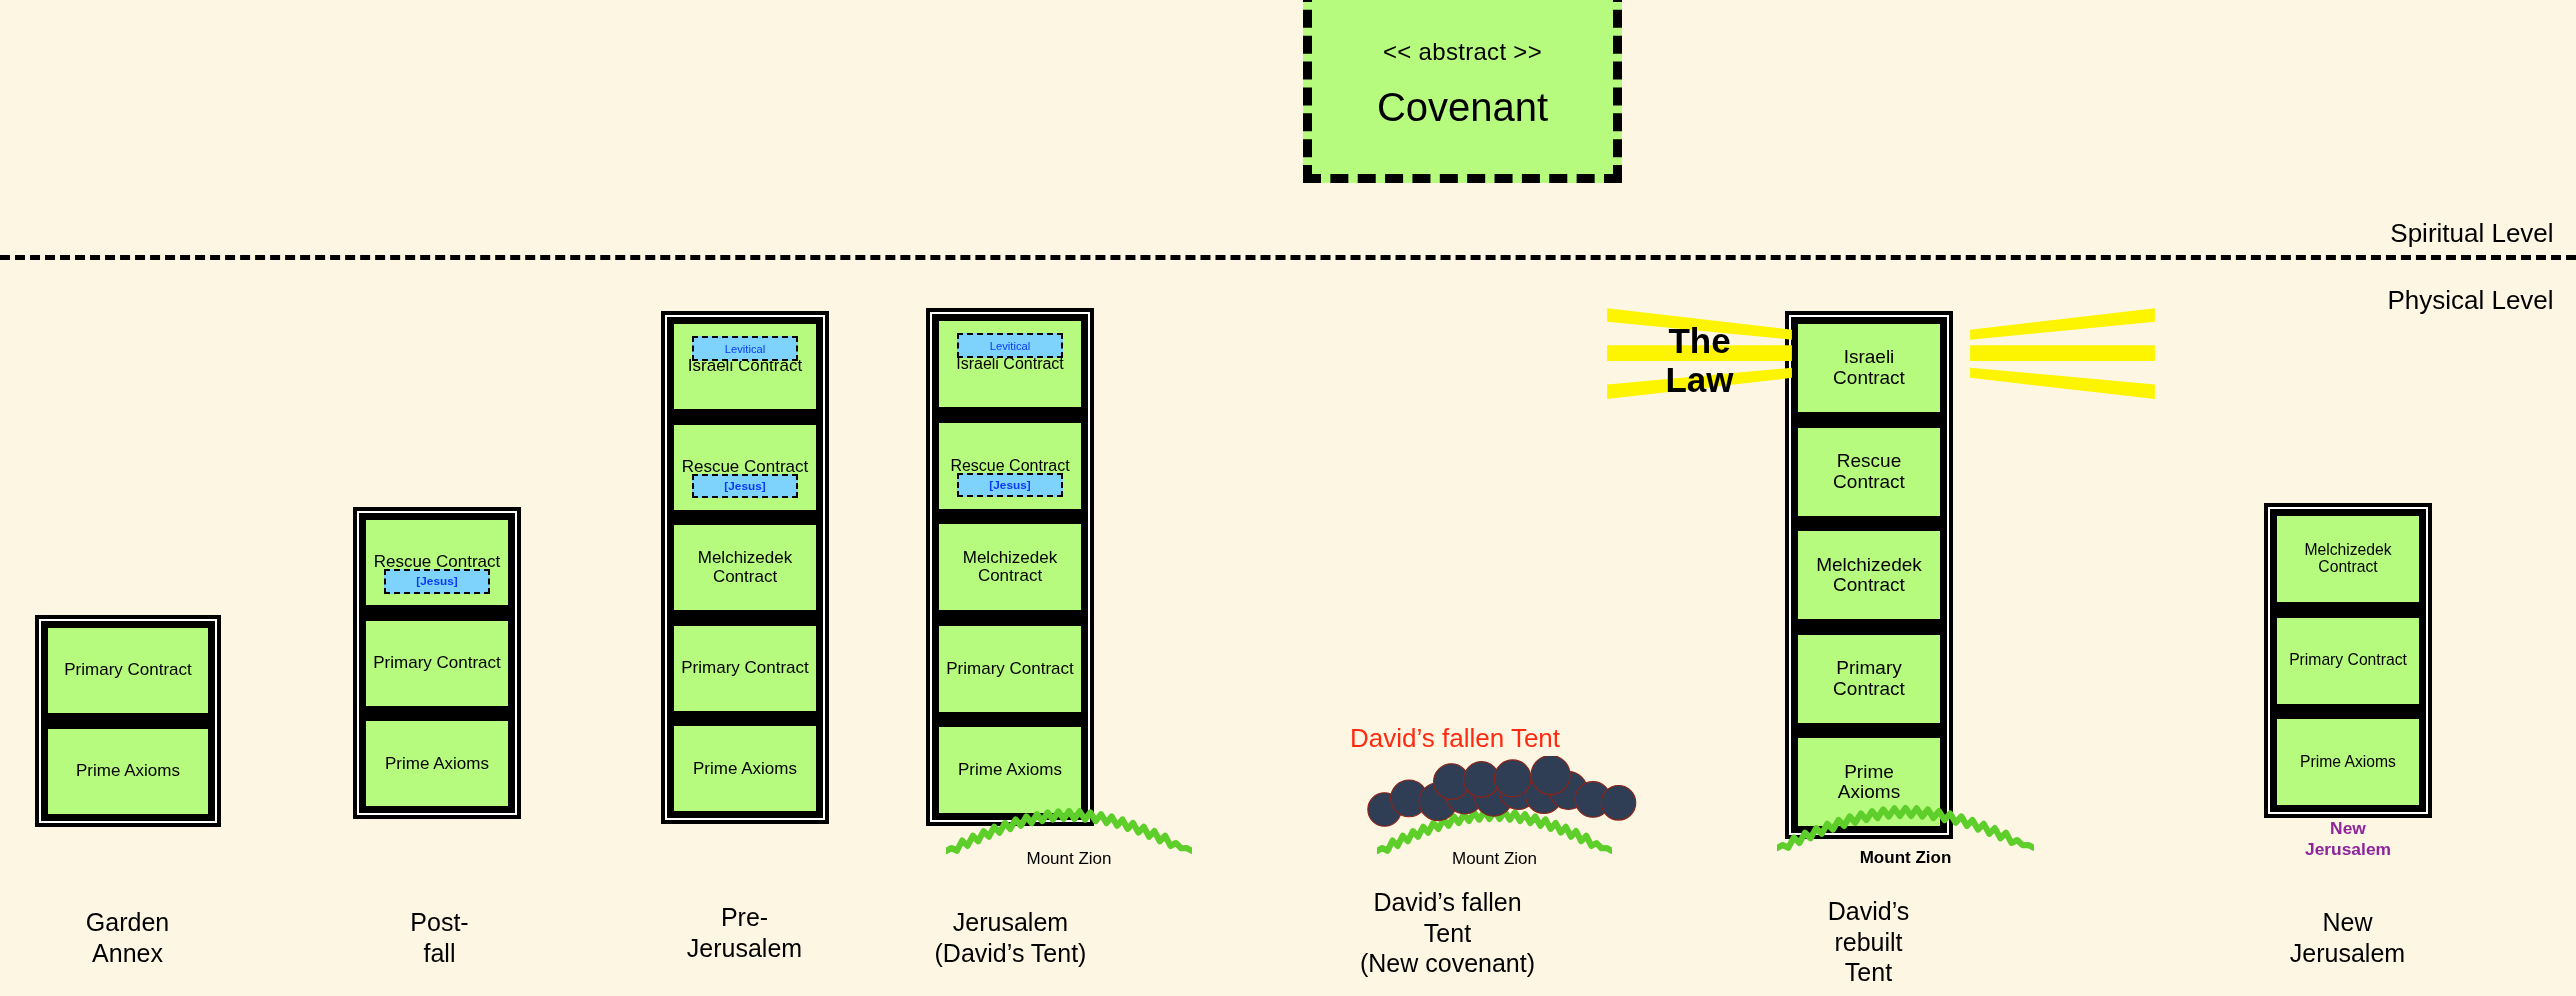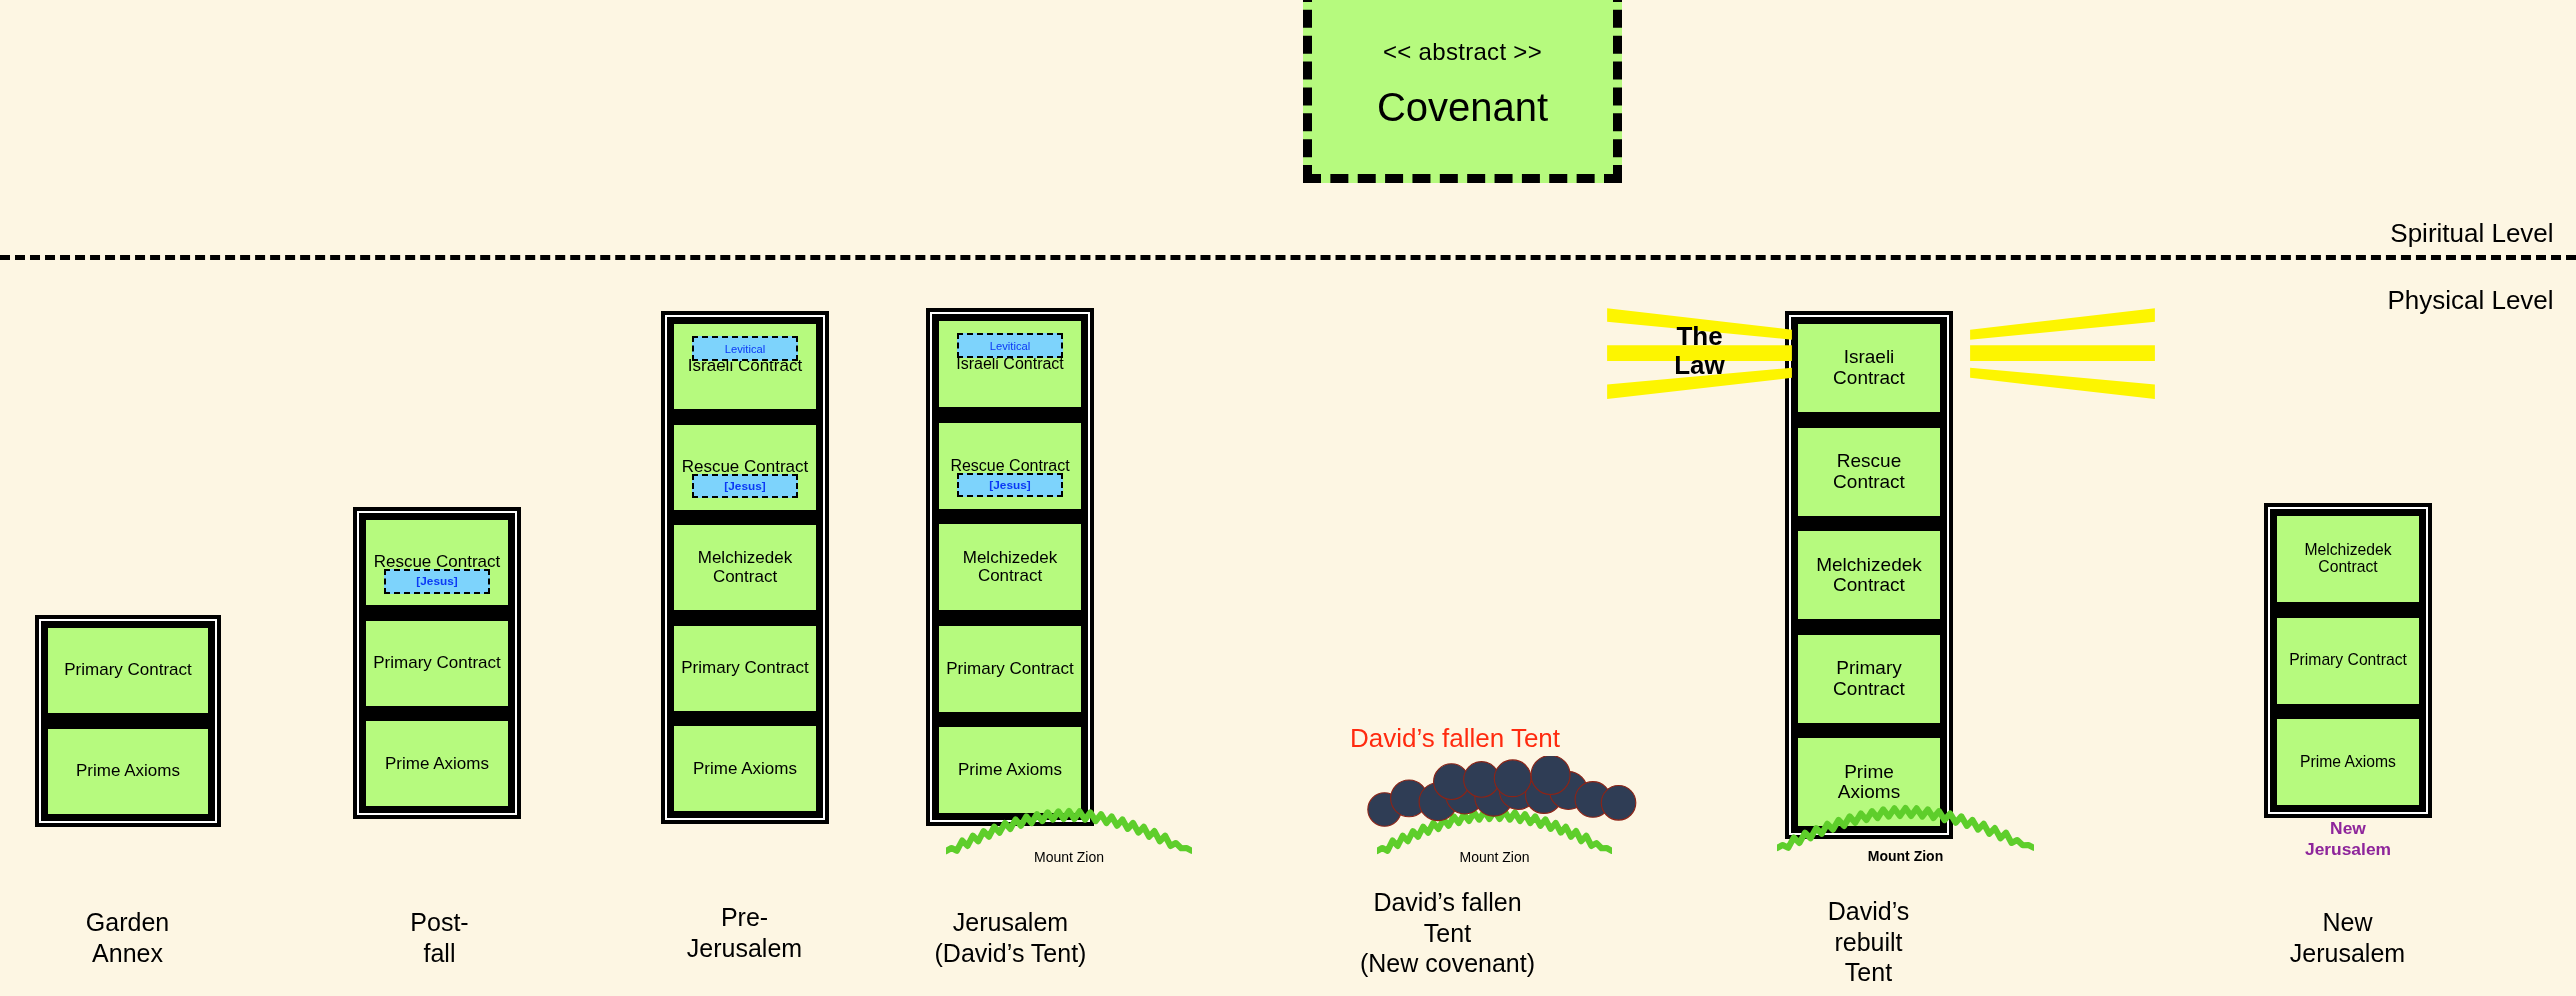--- a/index.html
+++ b/index.html
@@ -69,21 +69,21 @@
     white-space:nowrap;
   }
   .subtag.levitical{font-weight:400;}
   .subtag.jesus{font-weight:bold;}
 
   
   .mount{position:absolute;}
   .mount svg{display:block;}
   .mount-label{
     position:absolute;left:0;width:100%;text-align:center;
-    font-size:14px;color:#000;white-space:nowrap;
+    font-size:17px;color:#000;white-space:nowrap;
   }
   .mount-label.bold{font-weight:bold;}
 
   
   .caption{
     position:absolute;text-align:center;
     font-size:25px;color:#000;line-height:1.22;
     white-space:pre-line;
   }
   .sublabel{
@@ -98,21 +98,21 @@
   #fallen-tent-title{
     position:absolute;text-align:center;white-space:nowrap;
     font-size:26px;color:#ff2a0f;
   }
 
   
   .rays{position:absolute;}
   .rays svg{display:block;position:absolute;left:0;top:0;}
   .ray-text{
     position:absolute;z-index:4;
-    font-size:26px;font-weight:bold;color:#000;
+    font-size:35px;font-weight:bold;color:#000;
     line-height:1.1;white-space:pre-line;text-align:center;
     width:100%;
   }
 </style>
 </head>
 <body>
 
 <div class="stage">
 
   <div id="covenant-box">

